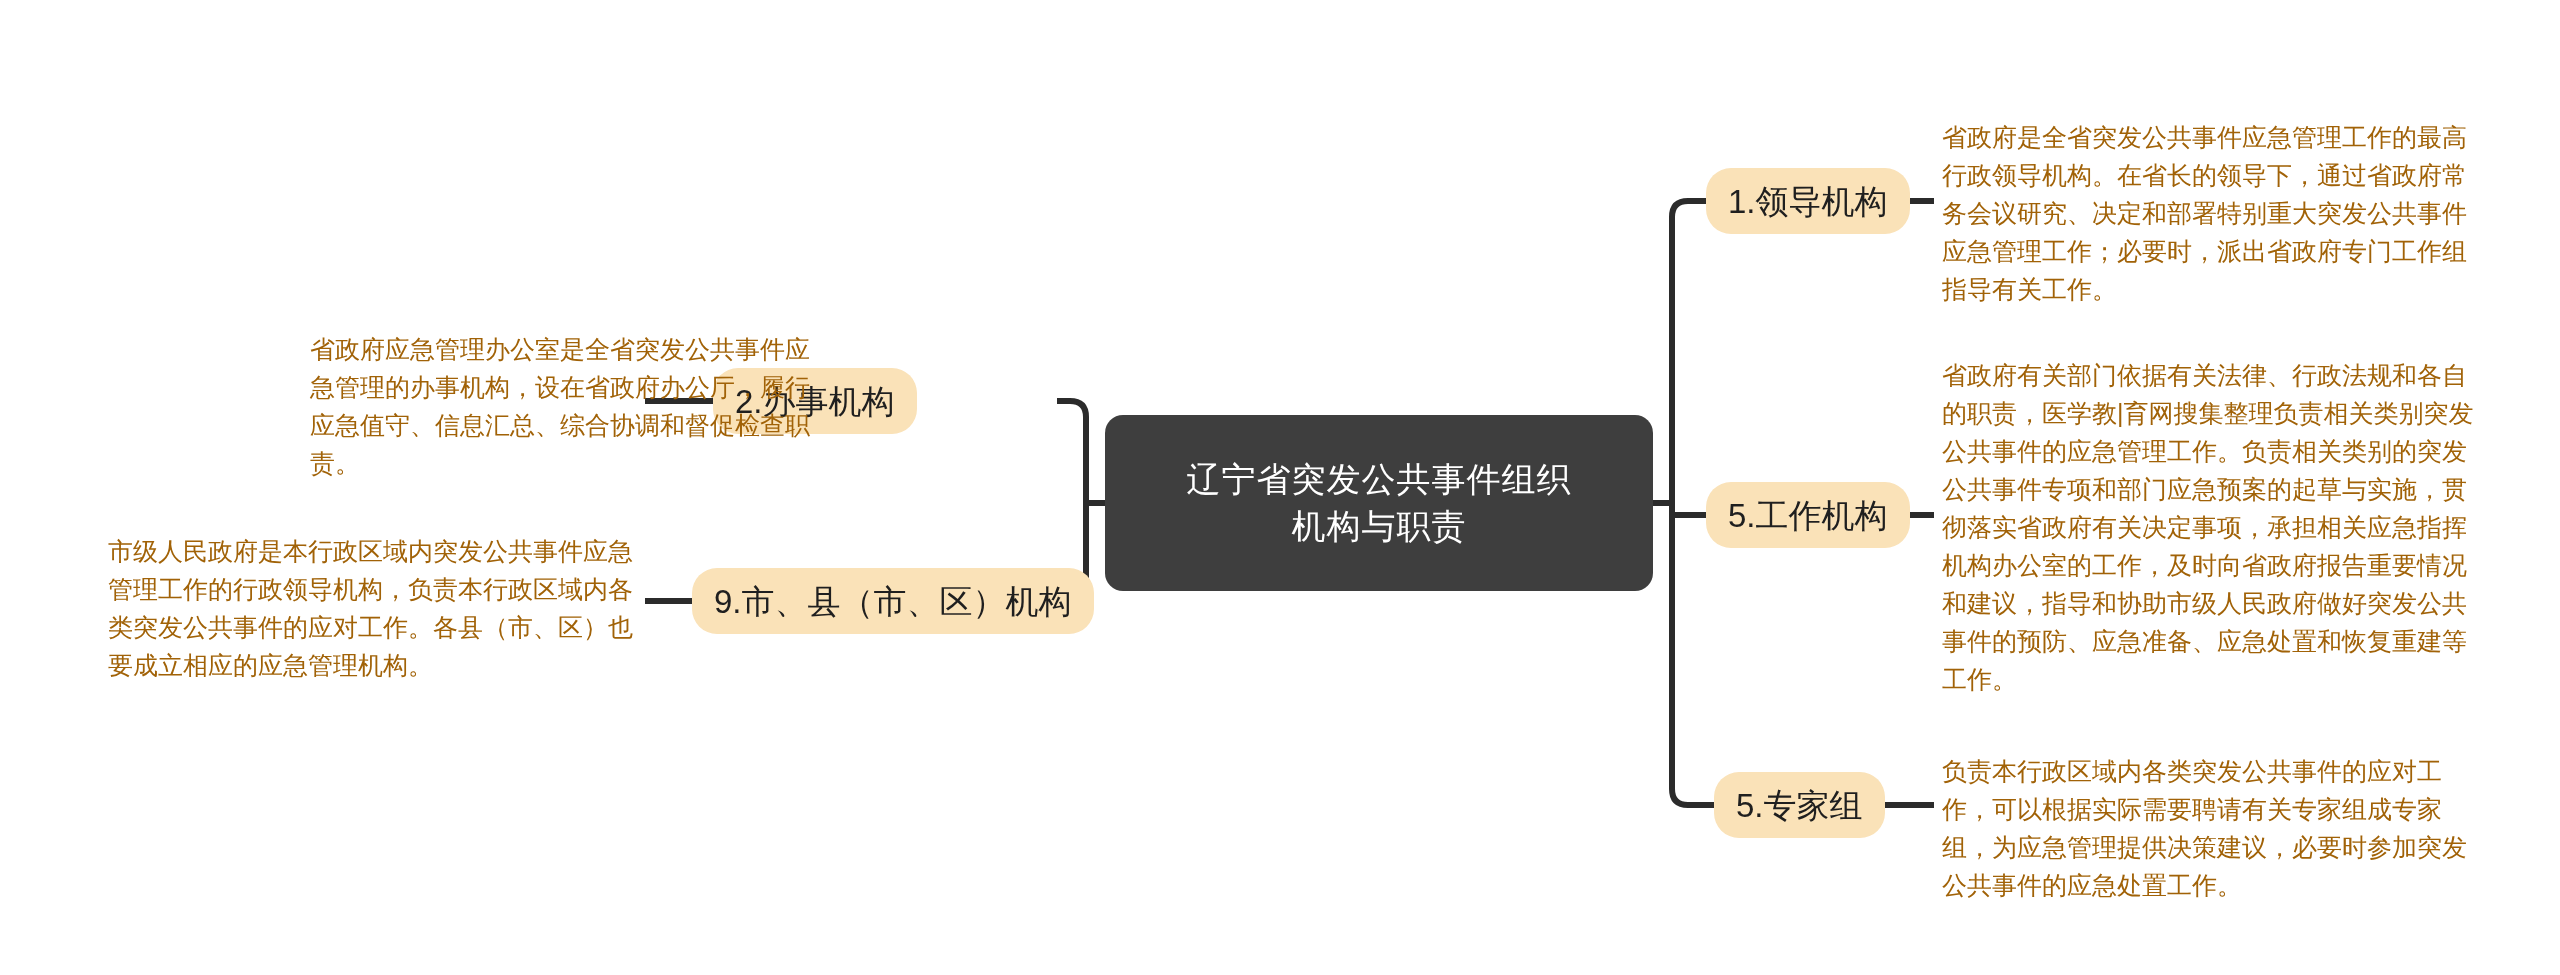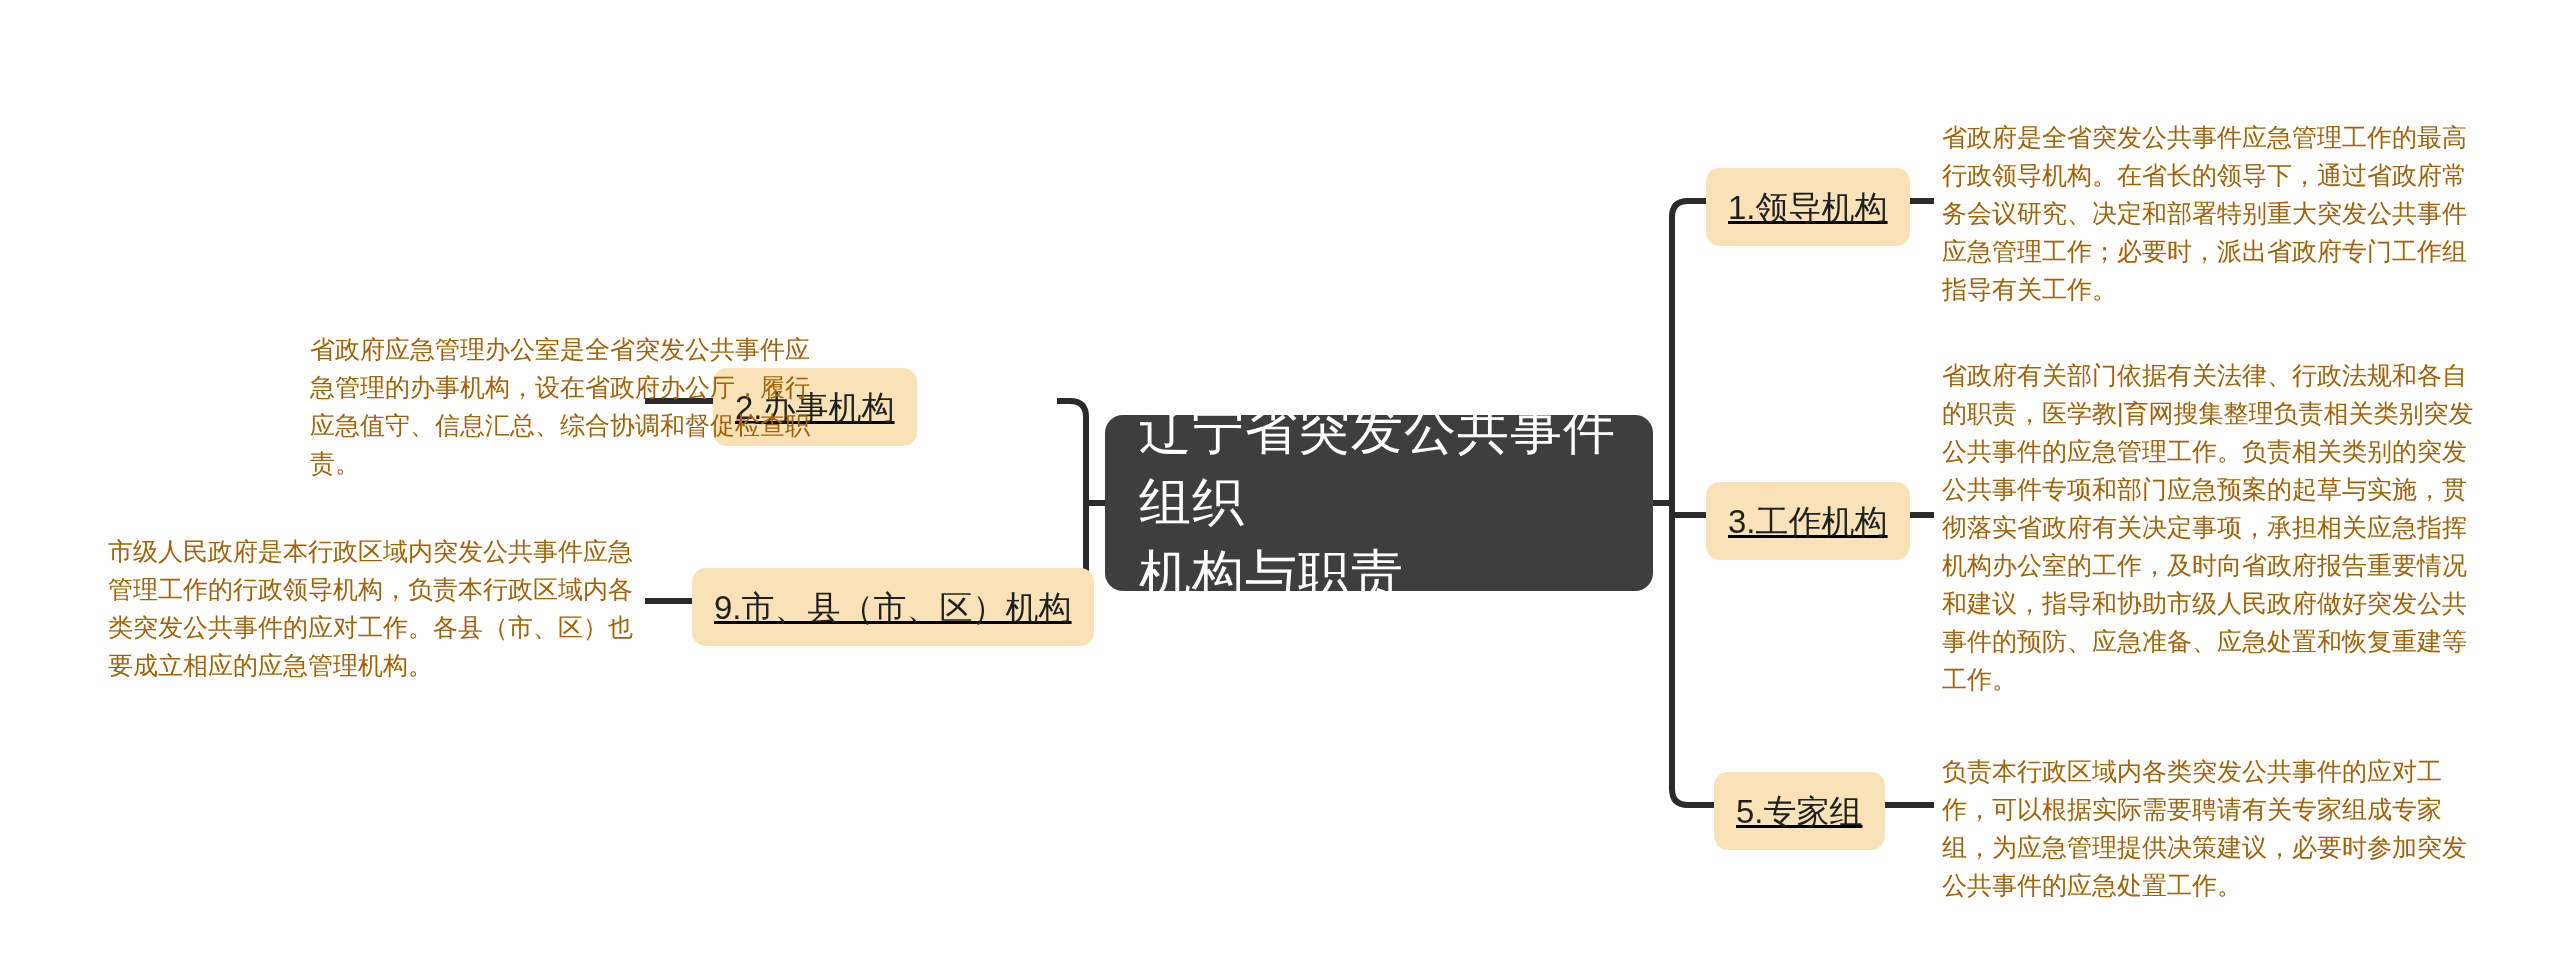--- a/index.html
+++ b/index.html
@@ -38,39 +38,38 @@
     background: #3e3e3e;
     border-radius: 18px;
     display: flex;
     align-items: center;
     justify-content: center;
     box-sizing: border-box;
     padding: 0 34px;
   }
   .root-node .root-label {
     color: #ffffff;
-    font-size: 52px;
+    font-size: 34px;
     line-height: 1.38;
-    text-align: left;
+    text-align: center;
     letter-spacing: 1px;
     white-space: pre-line;
   }
 
   
   .branch-node {
     position: absolute;
     background: #fae2b8;
-    border-radius: 14px;
+    border-radius: 25px;
     display: flex;
     align-items: center;
     justify-content: center;
     box-sizing: border-box;
-    height: 78px;
+    height: 66px;
     padding: 0 22px;
-    text-decoration: underline;
   }
   .branch-node .branch-label {
     color: #1f1f1f;
     font-size: 33px;
     line-height: 1;
     white-space: nowrap;
   }
 
   
   .leaf-text {
@@ -134,21 +133,21 @@
 
   <div class="branch-node" id="node-1">
     <span class="branch-label">1.领导机构</span>
   </div>
 
   <div class="branch-node" id="node-2">
     <span class="branch-label">2.办事机构</span>
   </div>
 
   <div class="branch-node" id="node-3">
-    <span class="branch-label">3.工作机构</span>
+    <span class="branch-label">5.工作机构</span>
   </div>
 
   <div class="branch-node" id="node-4">
     <span class="branch-label">9.市、县（市、区）机构</span>
   </div>
 
   <div class="branch-node" id="node-5">
     <span class="branch-label">5.专家组</span>
   </div>
 

